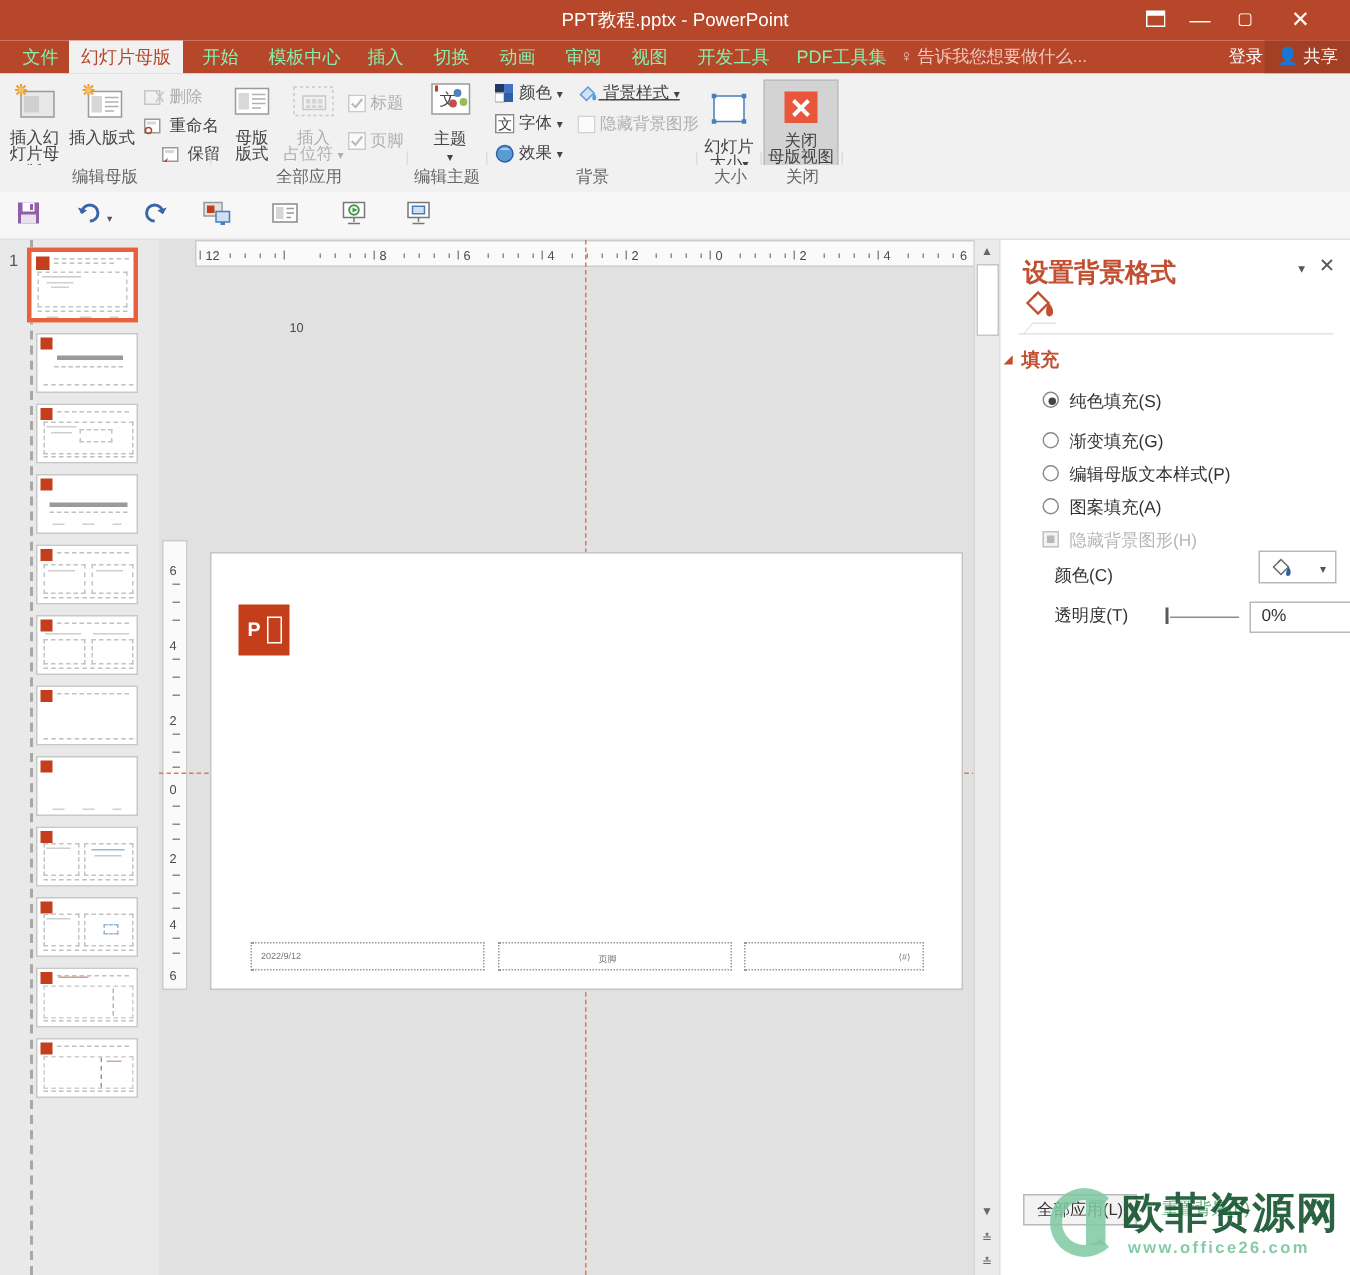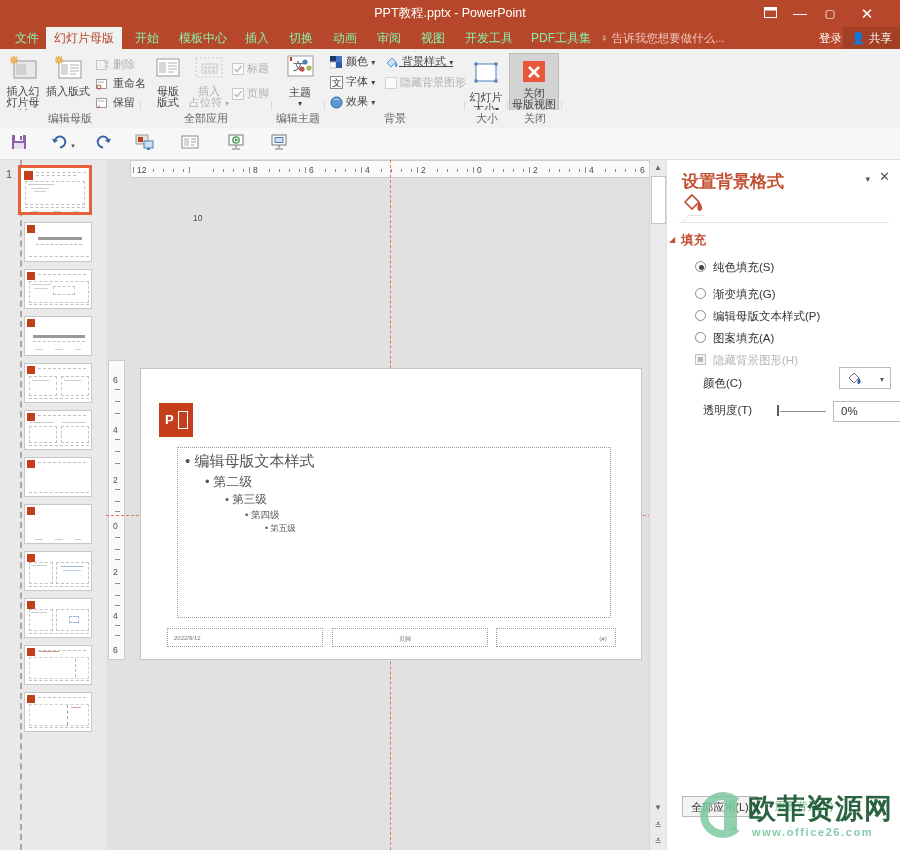--- a/index.html
+++ b/index.html
@@ -338,21 +338,21 @@
     <span>删除</span>
   </div>
   <div class="smbtn" style="left:96px; top:27px;">
     <svg class="ic" width="14" height="13" viewBox="0 0 14 13">
       <rect x="0.5" y="1.5" width="10" height="9" fill="#fff" stroke="#9a9a9a"></rect>
       <rect x="2" y="3" width="6" height="2" fill="#d7d7d7"></rect>
       <circle cx="3" cy="9" r="2" fill="none" stroke="#b7472a"></circle>
     </svg>
     <span>重命名</span>
   </div>
-  <div class="smbtn" style="left:96px; top:46px;">
+  <div class="smbtn" style="left:108px; top:46px;">
     <svg class="ic" width="14" height="13" viewBox="0 0 14 13">
       <rect x="0.5" y="1.5" width="10" height="9" fill="#fff" stroke="#9a9a9a"></rect>
       <rect x="2" y="3" width="6" height="2" fill="#d7d7d7"></rect>
       <path d="M1 11 L4 8 L3 11 Z" fill="#c43e1c"></path>
     </svg>
     <span>保留</span>
   </div>
 
   <div class="bigbtn" style="left:150px; top:6px; width:36px;">
     <svg width="30" height="28" viewBox="0 0 30 28">
@@ -765,27 +765,20 @@
   </div>
 
   <div id="guide-v"></div>
   <div id="guide-h"></div>
 
   <div id="slide">
     <div id="pplogo">
       <span class="pg">P</span>
         <span class="pr"></span>
     </div>
-    <div id="body-ph">
-      <div class="lvl lvl1">• 编辑母版文本样式</div>
-      <div class="lvl lvl2">• 第二级</div>
-      <div class="lvl lvl3">• 第三级</div>
-      <div class="lvl lvl4">• 第四级</div>
-      <div class="lvl lvl5">• 第五级</div>
-    </div>
     <div class="foot-ph" id="foot-date">
       <span>2022/9/12</span>
     </div>
     <div class="foot-ph" id="foot-mid">
       <span>页脚</span>
     </div>
     <div class="foot-ph" id="foot-num">
       <span>⟨#⟩</span>
     </div>
   </div>

